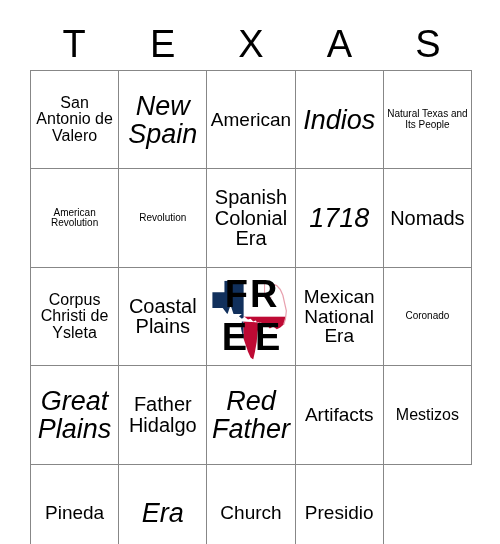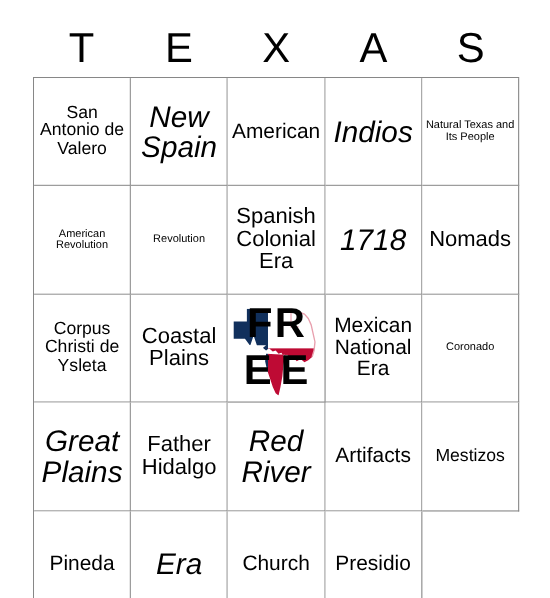--- a/index.html
+++ b/index.html
@@ -232,21 +232,21 @@
         <span class="cell-text fs-xs">Coronado</span>
       </div>
 
     <div class="cell">
         <span class="cell-text fs-xxl">Great Plains</span>
       </div>
     <div class="cell">
         <span class="cell-text fs-l">Father Hidalgo</span>
       </div>
     <div class="cell">
-        <span class="cell-text fs-xxl">Red River</span>
+        <span class="cell-text fs-xxl">Red Father</span>
       </div>
     <div class="cell">
         <span class="cell-text fs-m">Artifacts</span>
       </div>
     <div class="cell">
         <span class="cell-text fs-s">Mestizos</span>
       </div>
 
     <div class="cell">
         <span class="cell-text fs-m">Pineda</span>

